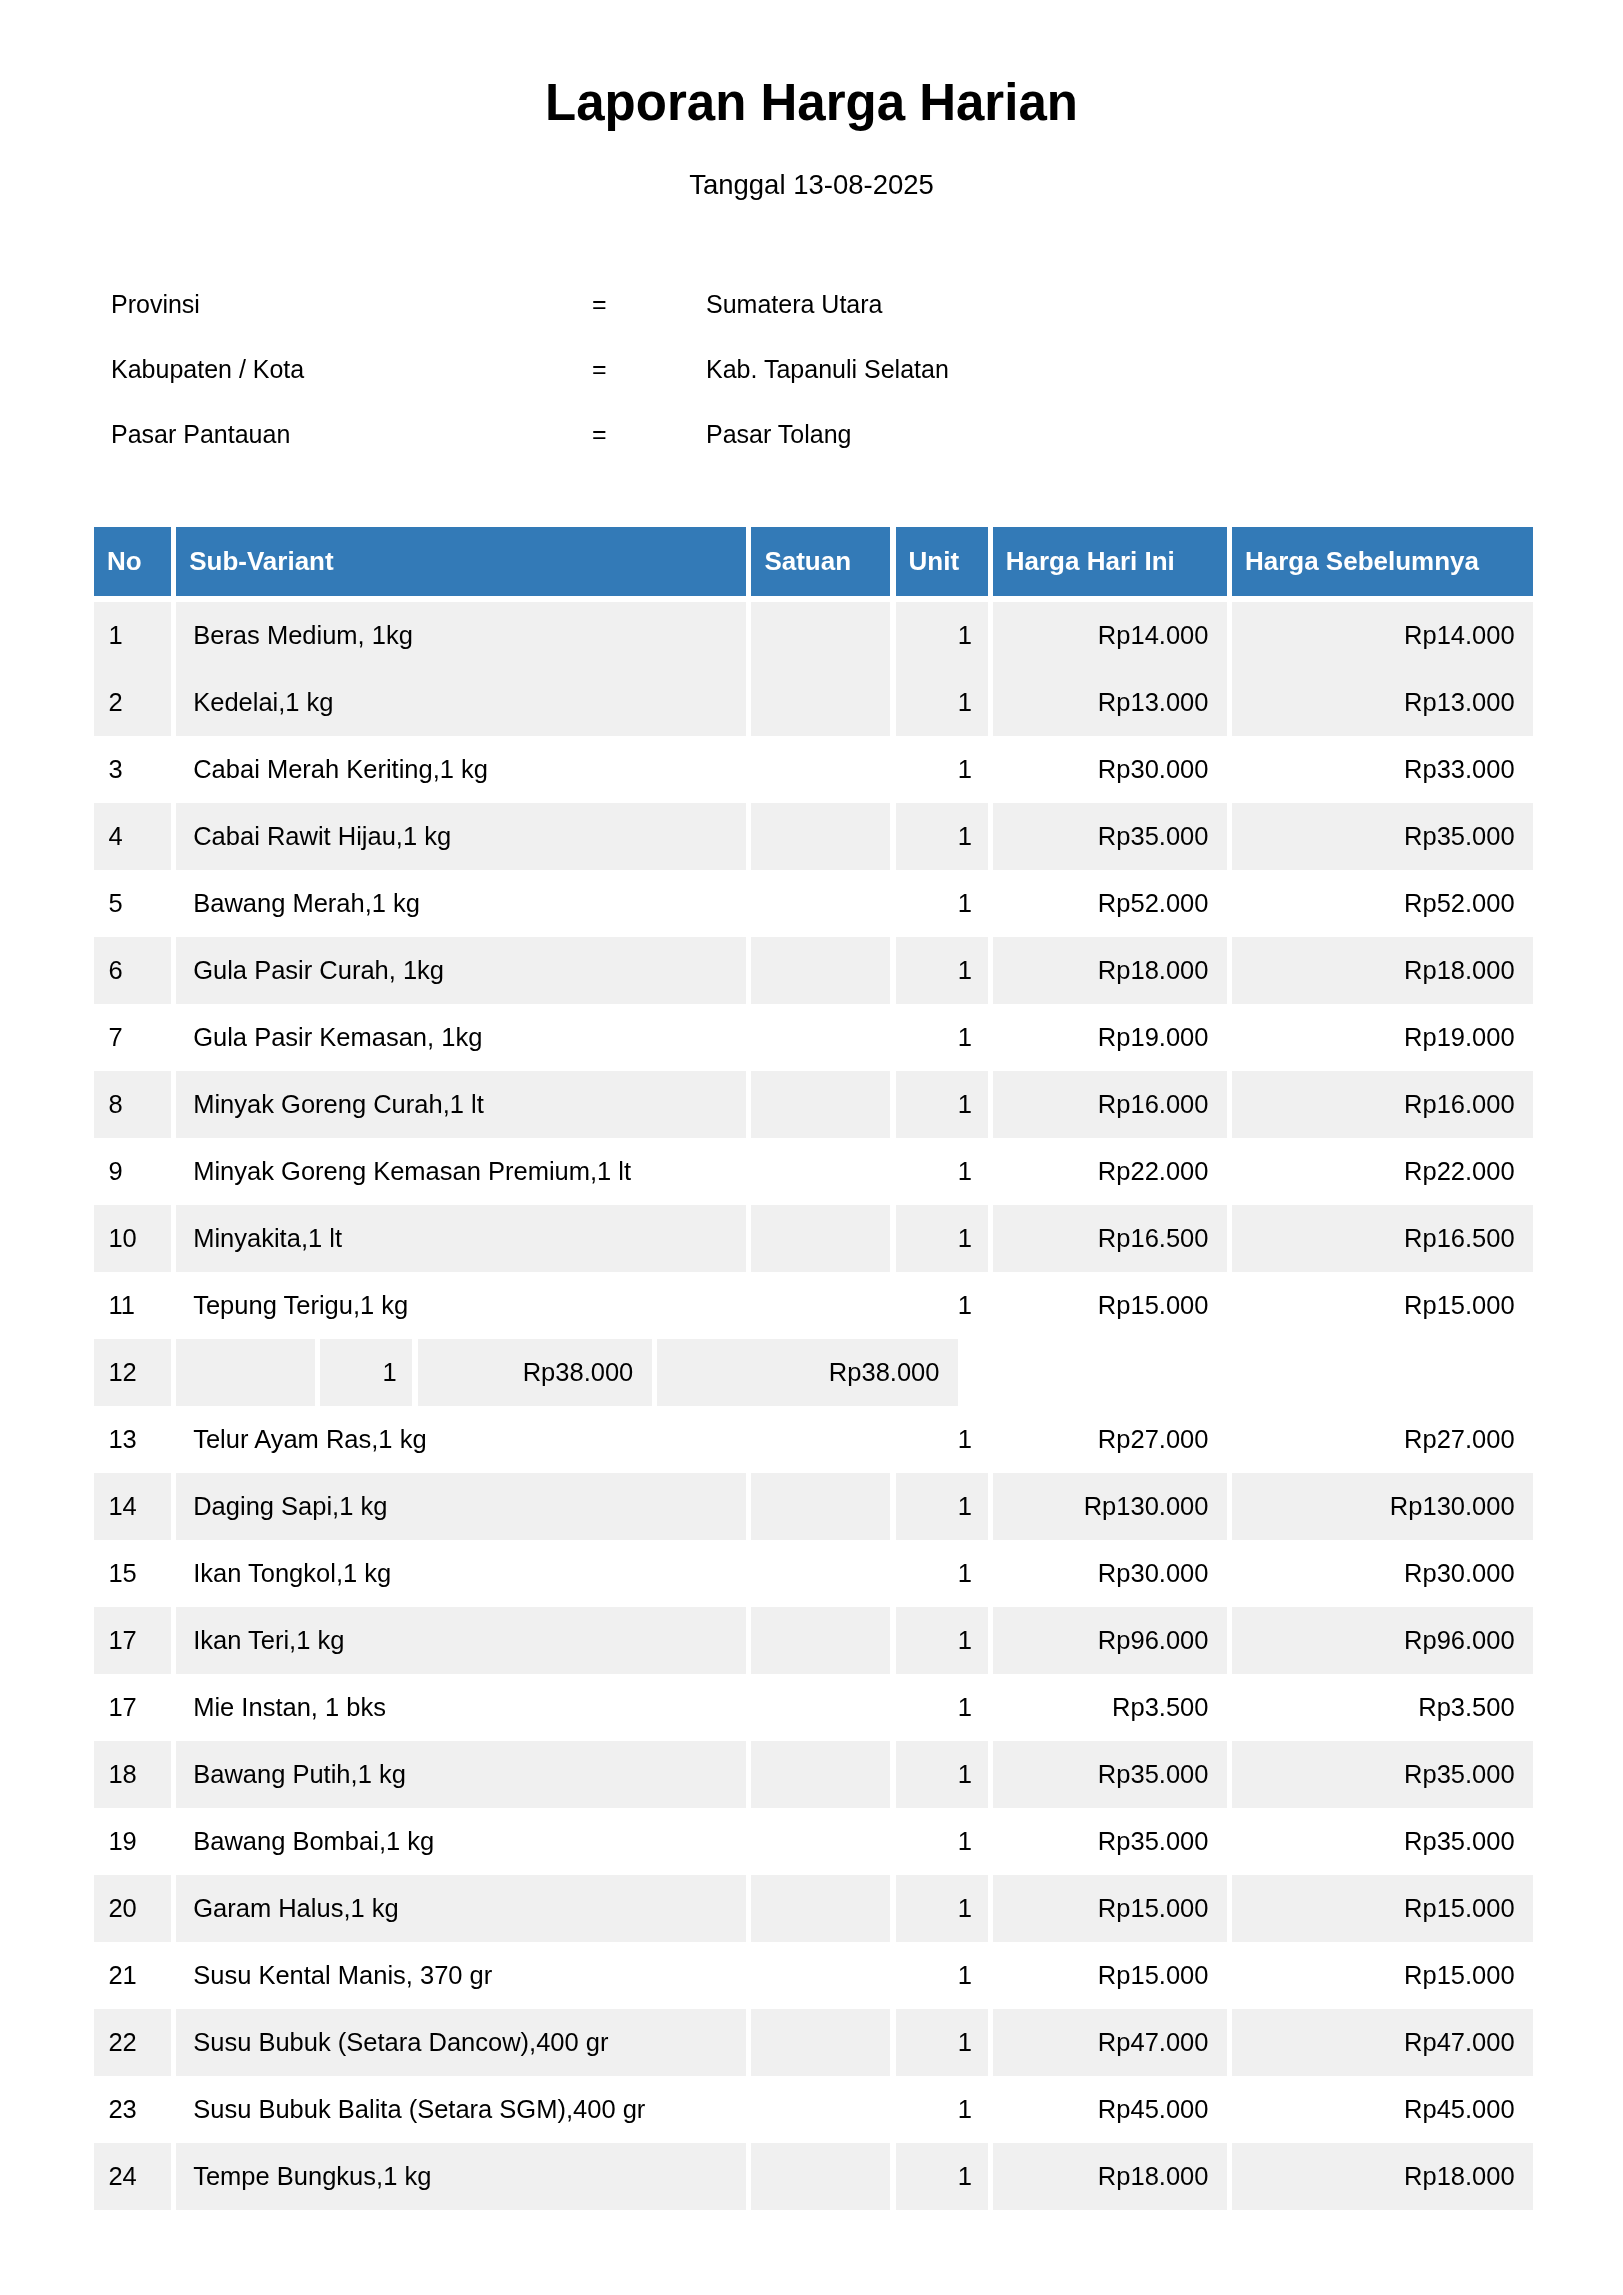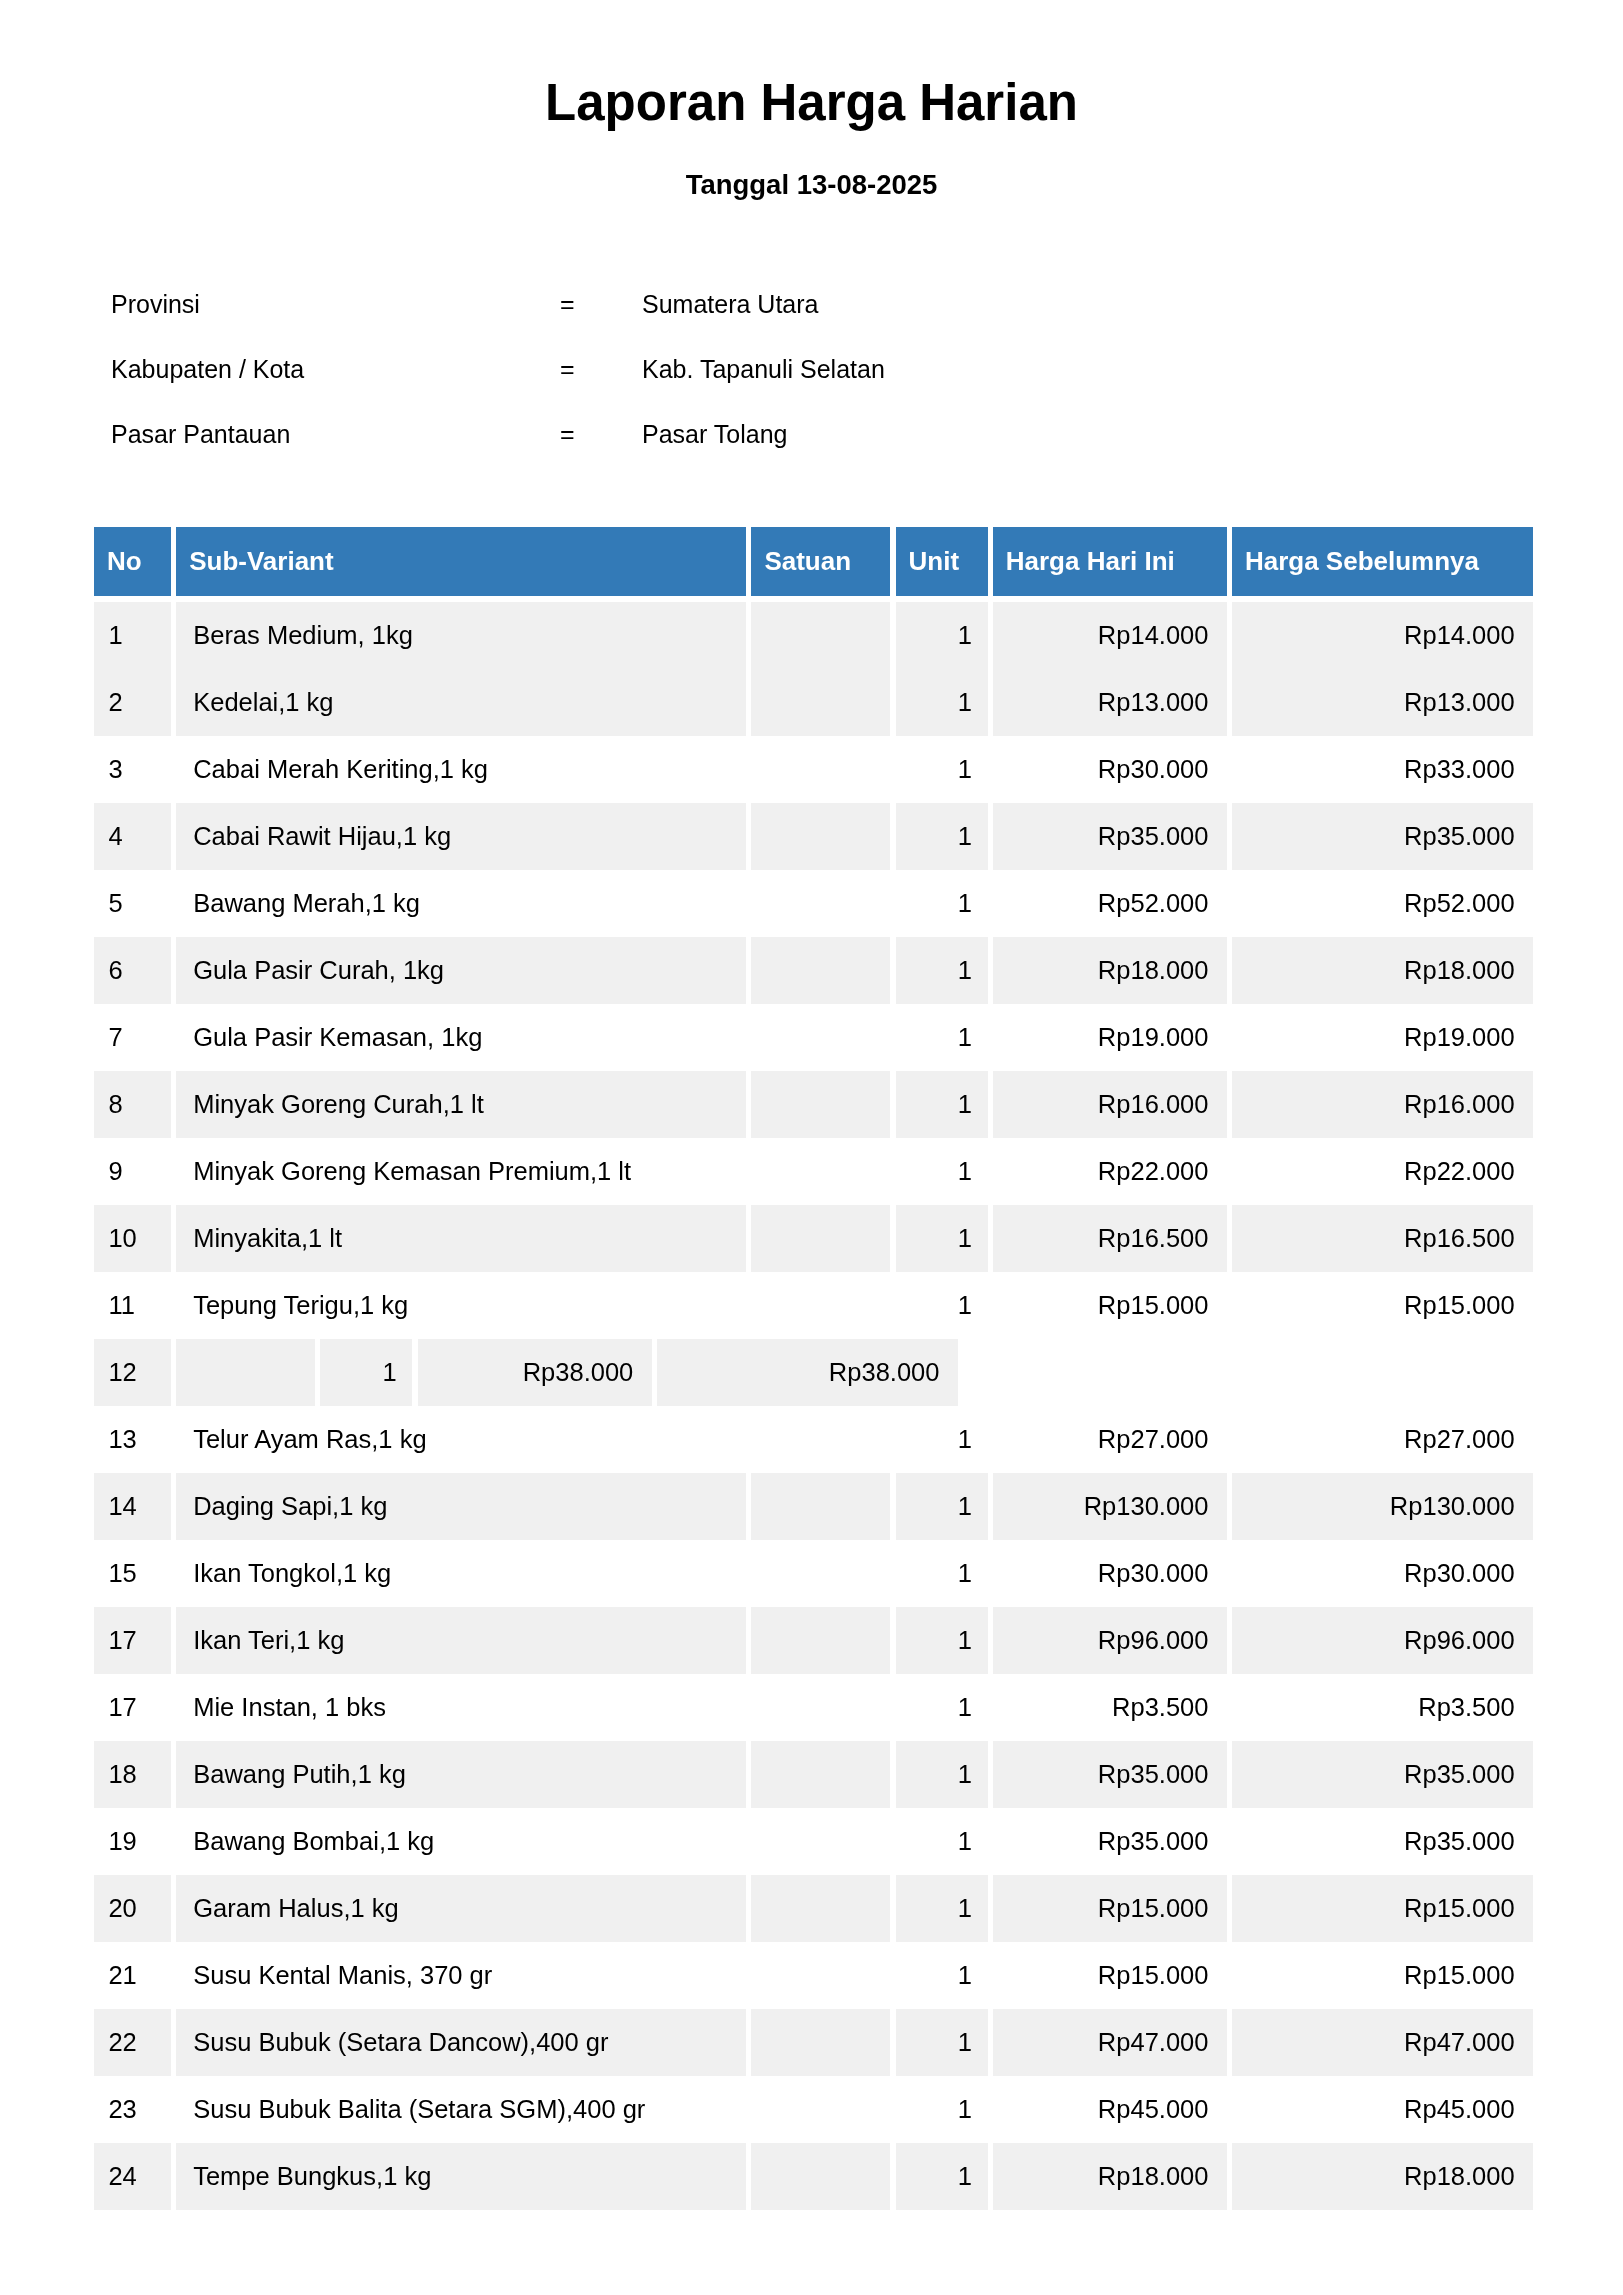--- a/index.html
+++ b/index.html
@@ -16,33 +16,34 @@
     padding-top: 74px;
     font-size: 51px;
     line-height: 58px;
     font-weight: bold;
     text-align: center;
   }
   .subtitle {
     margin-top: 37px;
     font-size: 27.5px;
     line-height: 31px;
-    font-weight: bold;
+    font-weight: normal;
     text-align: center;
   }
   .meta {
     margin-top: 72px;
     margin-left: 111px;
     width: 1308px;
   }
   .meta-row {
     display: flex;
     align-items: center;
     height: 65px;
     font-size: 25px;
+    gap: 32px;
   }
   .meta-label  { flex: 0 0 449px; }
   .meta-equals { flex: 0 0 82px; }
   .meta-value  { flex: 1 1 auto; }
 
   .price-table {
     margin-top: 60px;
     margin-left: 94px;
     width: 1439px;
   }

